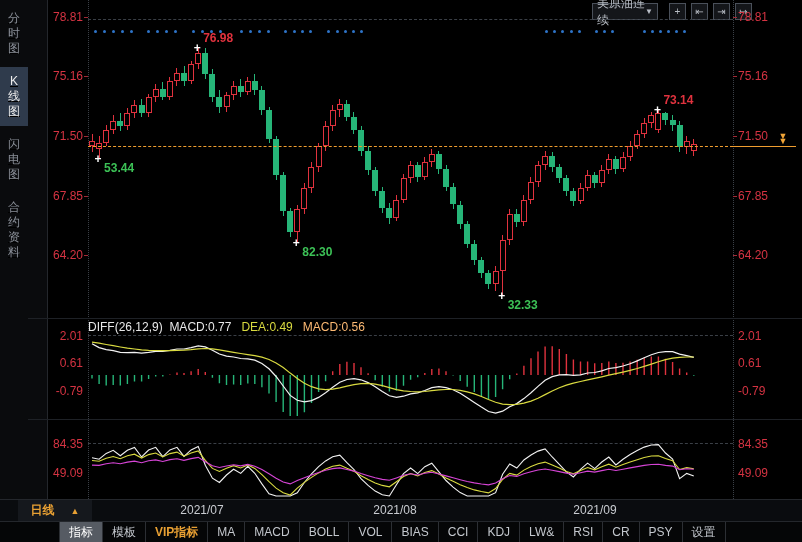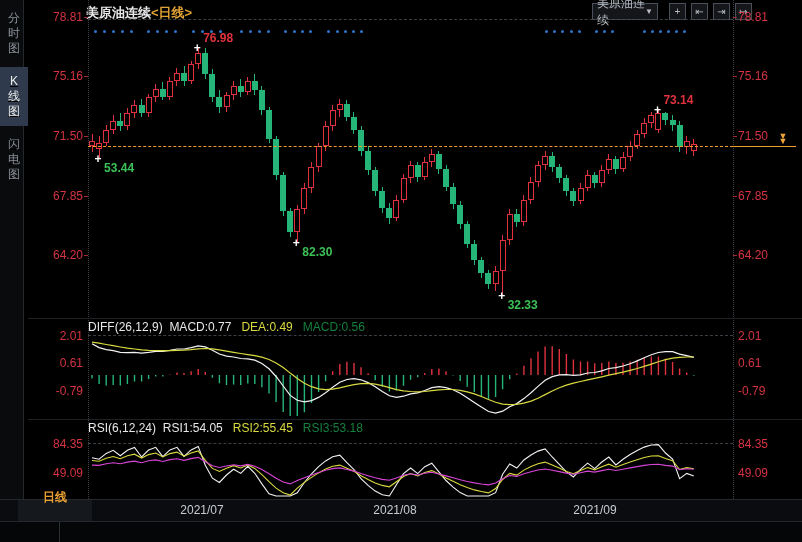--- a/index.html
+++ b/index.html
@@ -1,46 +1,46 @@
 <!DOCTYPE html>
 <html><head>
 <meta charset="utf-8">
 <style>
   html,body{margin:0;padding:0;background:#000;}
   .app{position:relative;width:802px;height:542px;background:#000;overflow:hidden;
        font-family:"Liberation Sans",sans-serif;-webkit-font-smoothing:antialiased;}
   .app *{box-sizing:border-box;}
   
-  .sidebar{position:absolute;left:0;top:0;width:24px;height:499px;background:#0a0b0d;border-right:1px solid #24272c;text-decoration:underline;}
+  .sidebar{position:absolute;left:0;top:0;width:48px;height:499px;background:#0a0b0d;border-right:1px solid #24272c;text-decoration:underline;}
   .side-item{width:28px;padding:7px 0;color:#8a8f98;font-size:12px;text-align:center;cursor:pointer;margin-top:4px;}
   .side-item .vtext{width:14px;margin:0 auto;word-break:break-all;line-height:15px;}
   .side-item.selected{background:#2f3b4c;color:#ececec;}
   
   .title{position:absolute;left:86px;top:4px;font-size:13px;font-weight:bold;color:#e8e8e8;white-space:nowrap;}
   .title .period{color:#e2a236;}
   .dropdown{position:absolute;left:592px;top:3px;width:66px;height:17px;border:1px solid #4a505a;background:#14161a;
             color:#b9bec6;font-size:12px;display:flex;align-items:center;justify-content:space-between;padding:0 4px;cursor:pointer;}
   .dropdown .arr{font-size:8px;color:#b9bec6;}
   .tool-btn{position:absolute;top:3px;width:17px;height:17px;border:1px solid #4a505a;background:#14161a;color:#b9bec6;
             font-size:10px;line-height:15px;text-align:center;cursor:pointer;}
   
   .vgrid{position:absolute;top:0;height:499px;width:0;border-left:1px dotted #3a3f46;}
   .hdash{position:absolute;height:0;border-top:1px dashed #3a3f46;}
   .sep{position:absolute;left:28px;width:774px;height:1px;background:#1e2126;}
   
   .phead{position:absolute;left:88px;font-size:12px;white-space:nowrap;color:#e8e8e8;}
-  .phead .y{color:#d9da40;} .phead .m{color:#15803d;}
+  .phead .y{color:#d9da40;} .phead .m{color:#fdba74;}
   
   .pline-dash{position:absolute;left:88px;width:645px;border-top:1px dashed #ef9d2f;height:0;}
   .pline-solid{position:absolute;left:733px;width:63px;height:1px;background:#ef9d2f;}
   .pmark{position:absolute;color:#f0a437;font-size:9px;line-height:5px;text-align:center;width:12px;}
   
   .daterow{position:absolute;left:0;top:499px;width:802px;height:22px;background:#0a0c0f;border-top:1px solid #24272c;}
   .period-box{position:absolute;left:18px;top:0;width:74px;height:21px;background:#15181d;color:#e8a033;font-size:12px;
-              font-weight:bold;display:flex;align-items:center;justify-content:center;gap:16px;cursor:pointer;flex-direction:column;}
+              font-weight:bold;display:flex;align-items:center;justify-content:center;gap:16px;cursor:pointer;}
   .period-box .arr{font-size:9px;}
   .month{position:absolute;top:3px;font-size:12px;color:#c9ccd1;transform:translateX(-50%);white-space:nowrap;}
   .toolbar{position:absolute;left:0;top:521px;width:802px;height:21px;background:#050607;border-top:1px solid #24272c;
            display:flex;align-items:stretch;}
   .tb-spacer{width:60px;border-right:1px solid #2c2f34;}
   .tb-item{font-size:12px;color:#c3c7cd;padding:0 9px;line-height:20px;border-right:1px solid #2c2f34;cursor:pointer;white-space:nowrap;}
   .tb-item.selected{background:#565b63;color:#ffffff;}
   .tb-item.vip{color:#e8a033;font-weight:bold;}
   svg.overlay{position:absolute;left:0;top:0;pointer-events:none;}
 </style>
@@ -52,25 +52,25 @@
   <aside class="sidebar">
     <div class="side-item">
         <div class="vtext">分时图</div>
       </div>
     <div class="side-item selected">
         <div class="vtext">K线图</div>
       </div>
     <div class="side-item">
         <div class="vtext">闪电图</div>
       </div>
+    <div class="side-item">
+        <div class="vtext">合约资料</div>
+      </div>
   </aside>
 
-  <div class="title">
-    <span>美原油连续</span><span class="period">&lt;日线&gt;</span>
-  </div>
   <div class="dropdown">
     <span>美原油连续</span>
     <span class="arr">▼</span>
   </div>
   <div class="tool-btn" style="left:669px;">+</div>
   <div class="tool-btn" style="left:691px;">⇤</div>
   <div class="tool-btn" style="left:713px;">⇥</div>
   <div class="tool-btn" style="left:735px;">↦</div>
 
   <div class="vgrid" style="left:88px;"></div>
@@ -354,36 +354,47 @@
   <div class="pline-dash" id="pline-dash" style="top: 146px;"></div>
   <div class="pline-solid" id="pline-solid" style="top: 146px;"></div>
   <div class="pmark" id="pmark" style="left: 777px; top: 134px;">▼<br>▼</div>
 
   <div class="phead" style="top:320px;">
     <span>DIFF(26,12,9)</span>&nbsp;
     <span>MACD:0.77</span>&nbsp;&nbsp;
     <span class="y">DEA:0.49</span>&nbsp;&nbsp;
     <span class="m">MACD:0.56</span>
   </div>
-  <div class="phead" style="top:421px;">
-    <span>RSI(6,12,24)</span>&nbsp;
-    <span>RSI1:54.05</span>&nbsp;&nbsp;
-    <span class="y">RSI2:55.45</span>&nbsp;&nbsp;
-    <span class="m">RSI3:53.18</span>
-  </div>
 
   <div class="daterow">
     <div class="period-box">
       <span>日线</span>
       <span class="arr">▲</span>
     </div>
     <div id="month-layer">
         <div class="month" style="left: 202px;">2021/07</div>
         <div class="month" style="left: 395px;">2021/08</div>
         <div class="month" style="left: 595px;">2021/09</div>
       </div>
   </div>
 
   <div class="toolbar">
     <div class="tb-spacer"></div>
+    <div id="tb-items" style="display:flex;">
+        <div class="tb-item selected">指标</div>
+        <div class="tb-item">模板</div>
+        <div class="tb-item vip">VIP指标</div>
+        <div class="tb-item">MA</div>
+        <div class="tb-item">MACD</div>
+        <div class="tb-item">BOLL</div>
+        <div class="tb-item">VOL</div>
+        <div class="tb-item">BIAS</div>
+        <div class="tb-item">CCI</div>
+        <div class="tb-item">KDJ</div>
+        <div class="tb-item">LW&amp;</div>
+        <div class="tb-item">RSI</div>
+        <div class="tb-item">CR</div>
+        <div class="tb-item">PSY</div>
+        <div class="tb-item">设置</div>
+      </div>
   </div>
 
 </div>
 
 </body></html>

